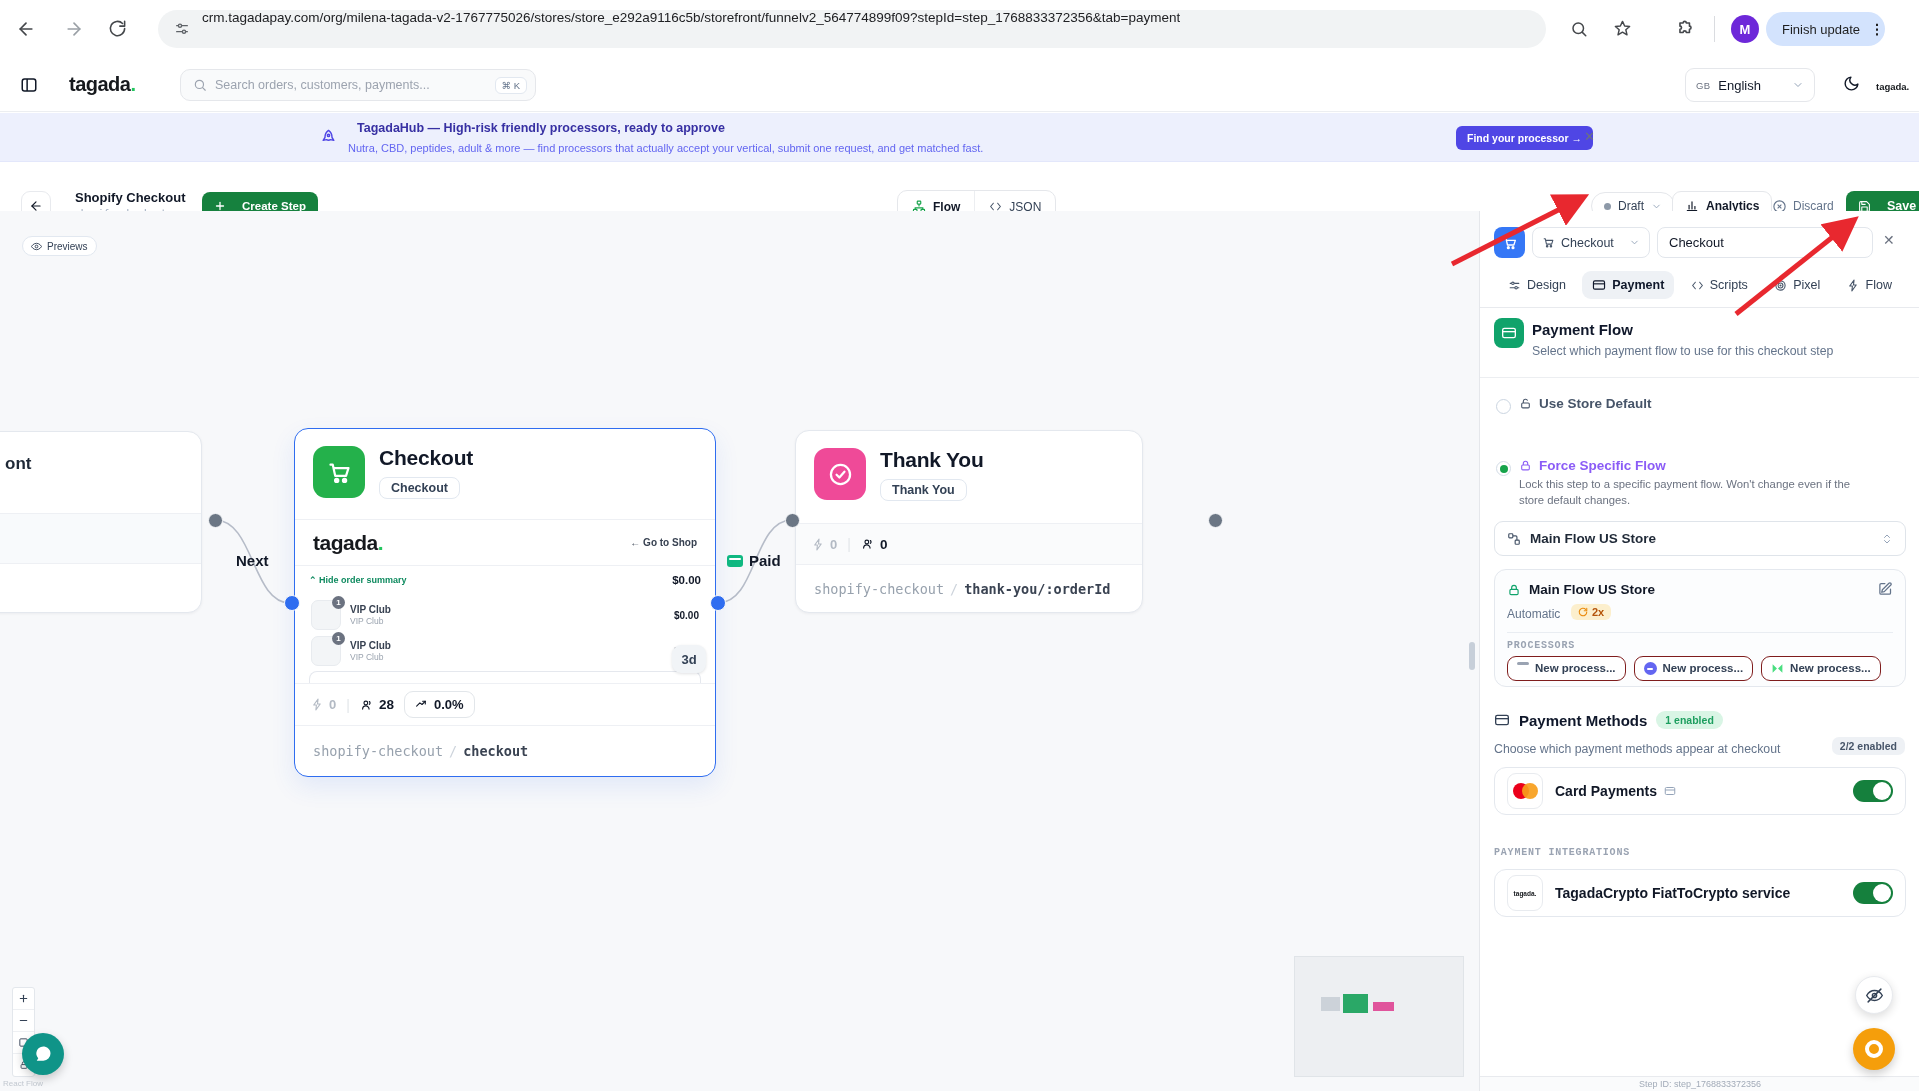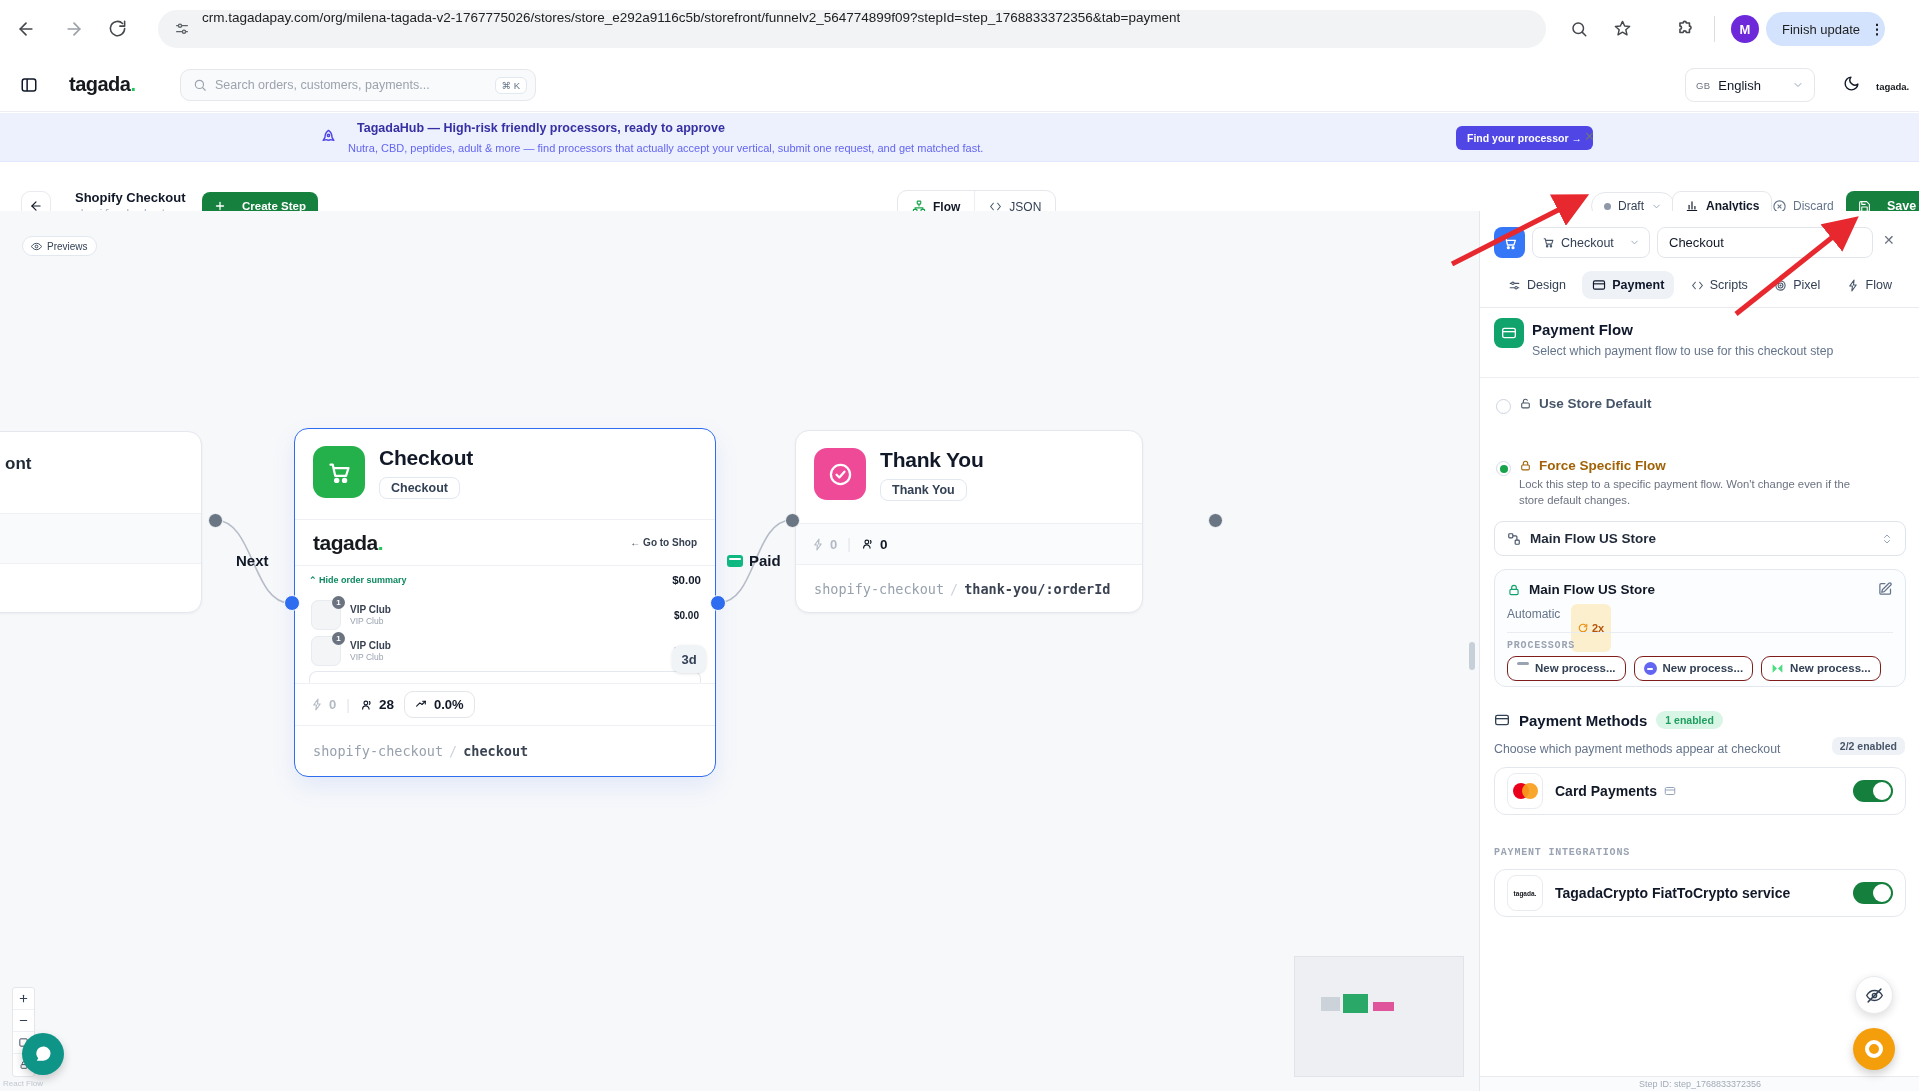--- a/index.html
+++ b/index.html
@@ -115,21 +115,21 @@
   .radio { width:15px; height:15px; border-radius:50%; border:1.5px solid #cbd5e1; background:#fff; position:relative; }
   .radio.on { border-color:#d3dce6; }
   .radio.on::after { content:""; position:absolute; left:2.5px; top:2.5px; width:8px; height:8px; border-radius:50%; background:#16a34a; }
   .opt-label { display:flex; align-items:center; gap:7px; font-size:13.5px; font-weight:600; color:#475569; }
   .opt-desc { font-size:11.3px; color:#6b7280; line-height:1.4; width:354px; margin-top:4px; }
   .pf-select { position:absolute; left:14px; top:310px; width:412px; height:35px; border:1px solid #dfe4ea; border-radius:9px; display:flex; align-items:center; gap:9px; padding:0 12px; background:#fff; }
   .pf-select .val { font-size:13.5px; font-weight:700; color:#1f2937; flex:1; }
   .flowcard { position:absolute; left:14px; top:358px; width:412px; height:118px; border:1px solid #e4e8ee; border-radius:12px; background:#fcfdfe; }
   .fc-name { font-size:13.5px; font-weight:700; color:#111827; }
   .fc-mode { font-size:12px; color:#64748b; }
-  .retrybadge { display:inline-flex; align-items:center; gap:4px; background:#fcefcd; border-radius:6px; padding:18px 7px; font-size:11px; font-weight:800; color:#b45309; }
+  .retrybadge { display:inline-flex; align-items:center; gap:4px; background:#fcefcd; border-radius:6px; padding:2px 7px; font-size:11px; font-weight:800; color:#b45309; }
   .fc-div { position:absolute; left:12px; right:12px; top:62px; border-top:1px solid #e9edf2; }
   .sm-label { font-size:10px; font-weight:700; color:#9aa3b2; letter-spacing:.08em;font-family:Liberation Mono, monospace; }
   .procchip { display:flex; align-items:flex-start; gap:6px; border:1px solid #7f1d1d; border-radius:9px; background:#fff; padding:5px 9px; font-size:11.5px; font-weight:600; color:#334155; }
   .pm-title { font-size:15px; font-weight:800; color:#0f172a; }
   .badge-green { background:#d9f5e5; color:#1d9e5f; font-size:10.5px; font-weight:700; border-radius:10px; padding:3px 9px; }
   .badge-gray { background:#eef1f5; color:#475569; font-size:10.5px; font-weight:700; border-radius:7px; padding:3px 8px; }
   .rowcard { position:absolute; left:14px; width:412px; height:48px; border:1px solid #e4e8ee; border-radius:12px; background:#fff; display:flex; align-items:center; padding:0 12px; gap:12px; }
   .iconbox { width:36px; height:36px; border:1px solid #e8ebef; border-radius:9px; background:#fff; display:flex; align-items:center; justify-content:center; }
   .rowname { font-size:14px; font-weight:700; color:#111827; display:flex; align-items:center; gap:7px; }
   .toggle { width:40px; height:22px; border-radius:11px; background:#15803d; position:relative; margin-left:auto; }
@@ -629,21 +629,21 @@
             </svg>
           </span>
         <span>Use Store Default</span>
       </div>
     </div>
 
     <div class="abs" style="left:16px;top:250px;">
         <div class="radio on"></div>
       </div>
     <div class="abs" style="left:39px;top:247px;">
-      <div class="opt-label" style="color:#a16207">
+      <div class="opt-label" style="color:#8b5cf6">
         <span class="ic">
             <svg width="13" height="13" viewBox="0 0 24 24" fill="none" stroke="currentColor" stroke-width="2">
               <rect x="5" y="11" width="14" height="9" rx="2"></rect>
               <path d="M8 11V8a4 4 0 0 1 8 0v3"></path>
             </svg>
           </span>
         <span>Force Specific Flow</span>
       </div>
       <div class="opt-desc">Lock this step to a specific payment flow. Won't change even if the store default changes.</div>
     </div>

